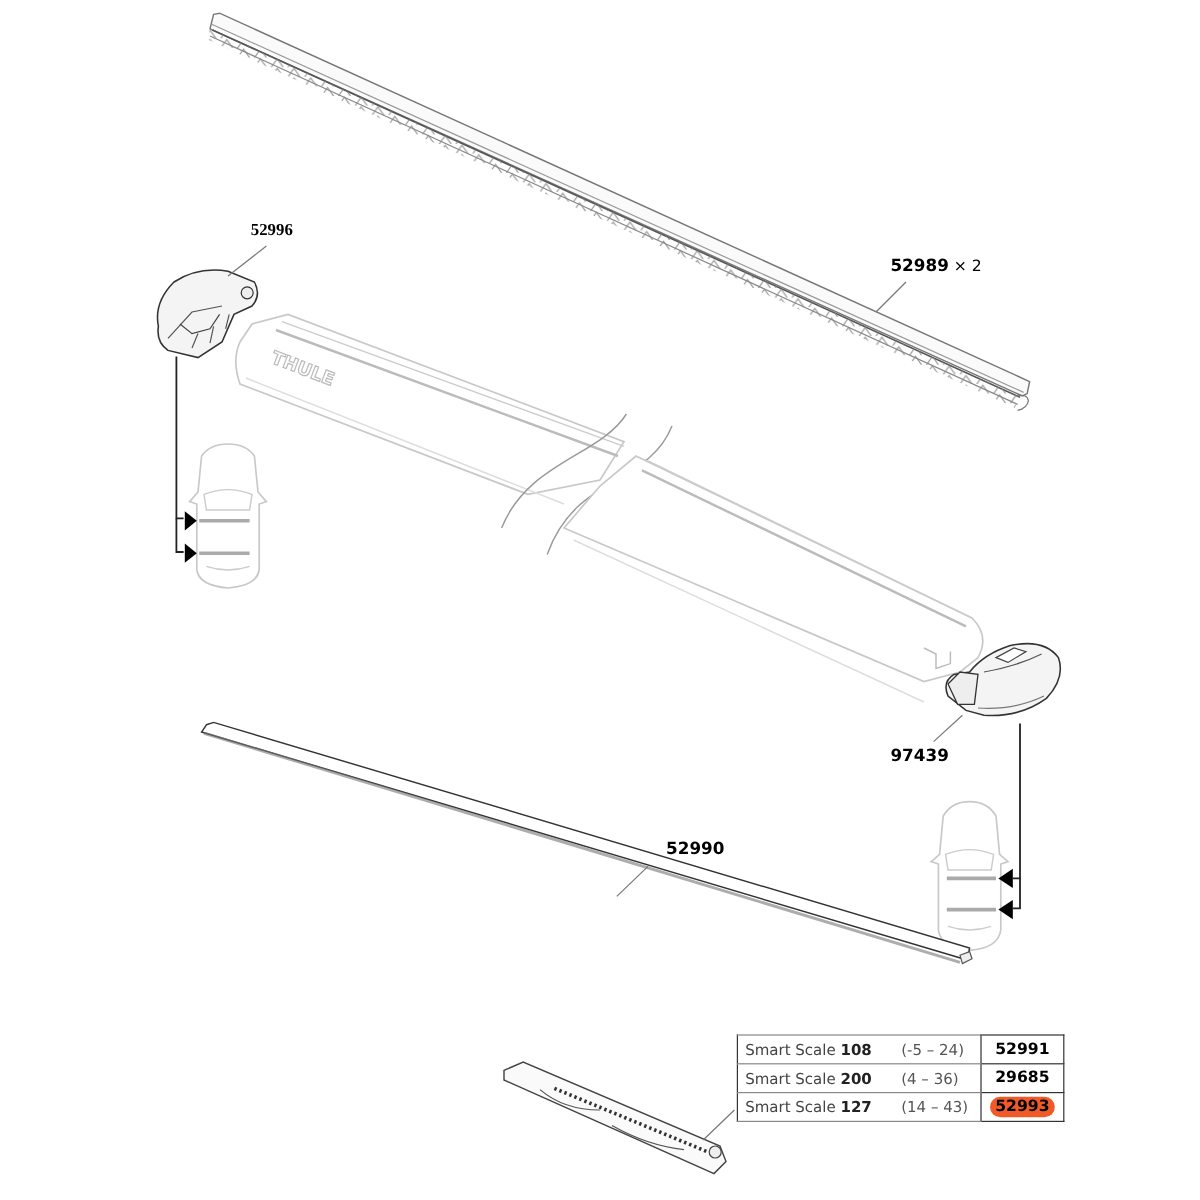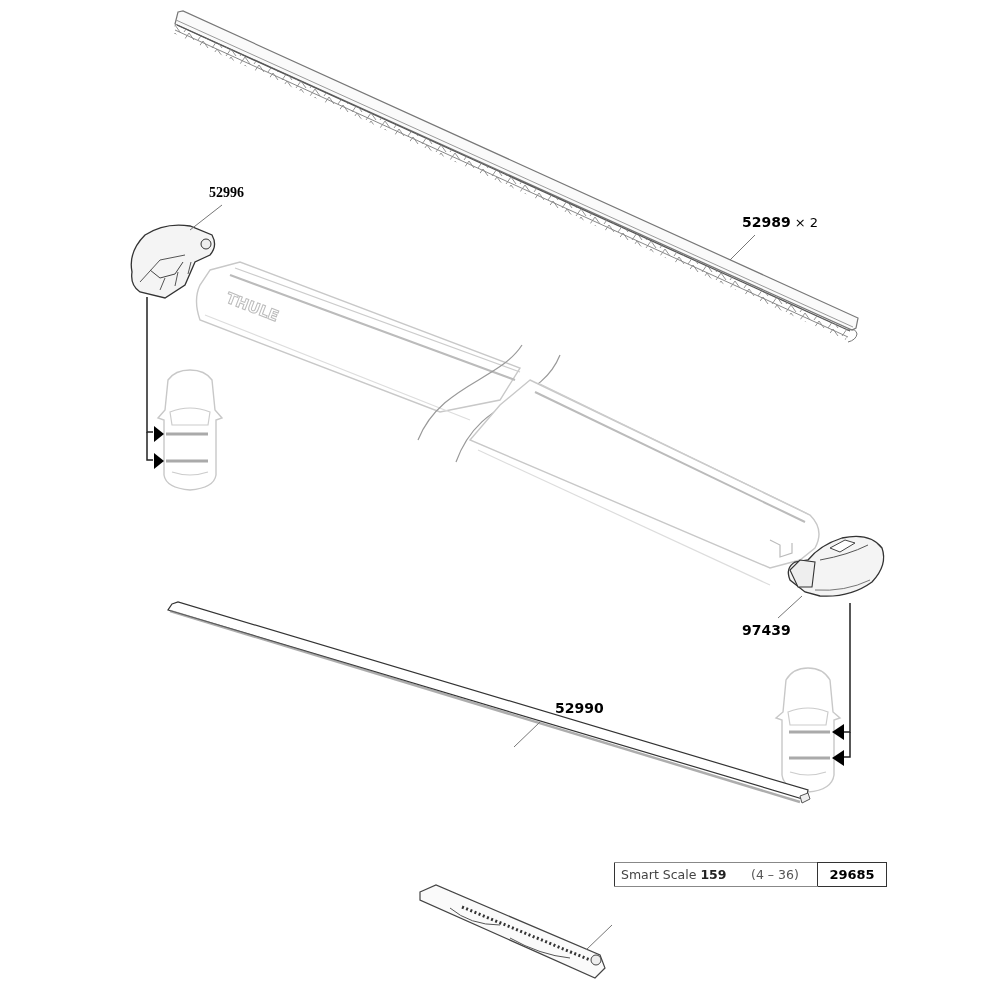--- a/index.html
+++ b/index.html
@@ -116,19 +116,29 @@
   </g>
 </svg>
 
 <div class="label" style="left:209px; top:185px;font-family:Liberation Serif, serif;"><span>52996</span></div>
 <div class="label" style="left:742px; top:214px;"><span>52989</span><span class="mult">× 2</span></div>
 <div class="label" style="left:742px; top:622px;"><span>97439</span></div>
 <div class="label" style="left:527px; top:700px;margin-left:28px;"><span>52990</span></div>
 
 <table class="scale">
   <tbody>
+      <tr>
+    <td class="name"><span>Smart Scale</span> <b>108</b></td>
+    <td class="range">(-5 – 24)</td>
+    <td class="part"><span>52991</span></td>
+  </tr>
   <tr>
-    <td class="name"><span>Smart Scale</span> <b>159</b></td>
+    <td class="name"><span>Smart Scale</span> <b>200</b></td>
     <td class="range">(4 – 36)</td>
     <td class="part"><span>29685</span></td>
+  </tr>
+  <tr>
+    <td class="name"><span>Smart Scale</span> <b>127</b></td>
+    <td class="range">(14 – 43)</td>
+    <td class="part"><span class="hl">52993</span></td>
   </tr>
 </tbody>
   </table>
 
 </body></html>

